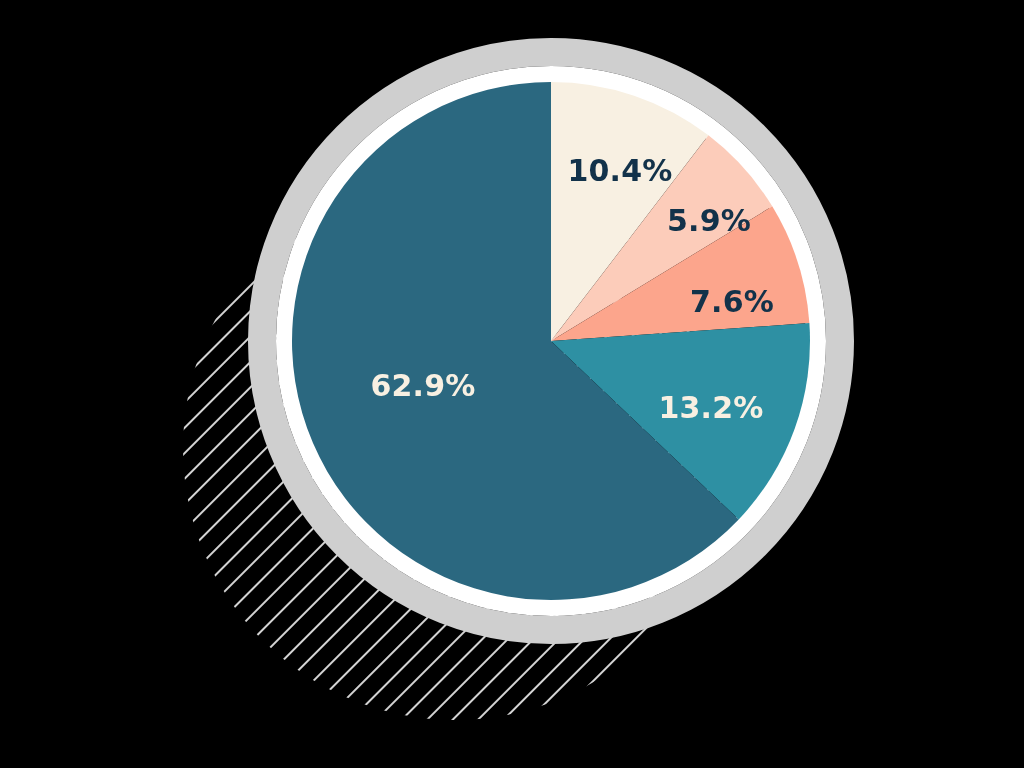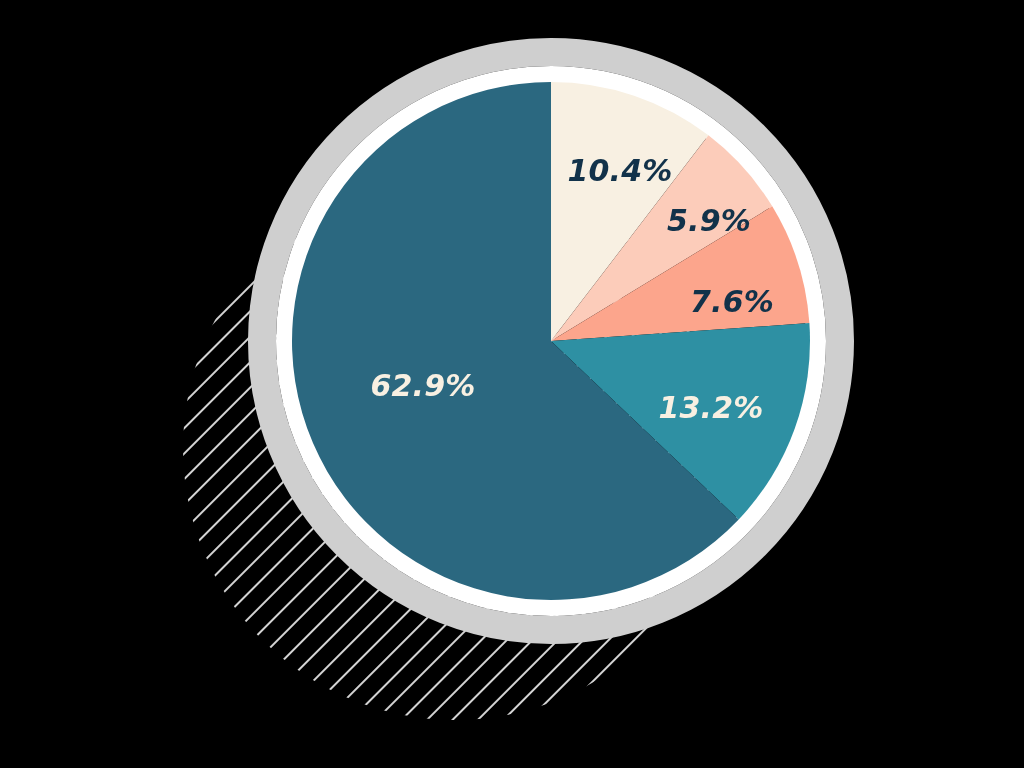--- a/index.html
+++ b/index.html
@@ -30,21 +30,21 @@
   .slice-label {
     font-family: "DejaVu Sans", sans-serif;
     font-weight: bold;
     font-size: 30px;
     letter-spacing: 0.2px;
   }
 </style>
 </head>
 <body>
 
-<div id="chart-stage" style="background: rgb(0, 0, 0); font-style: italic;">
+<div id="chart-stage" style="background: rgb(0, 0, 0);">
 
   <svg id="pie-svg" viewBox="0 0 1024 768" xmlns="http://www.w3.org/2000/svg">
 
     <defs>
       <pattern id="hatch-pattern" patternUnits="userSpaceOnUse" width="18" height="18" patternTransform="rotate(45)">
         <line id="hatch-line" x1="0" y1="0" x2="0" y2="18" stroke="#D4D4D4" stroke-width="4"></line>
       </pattern>
       <clipPath id="hatch-clip">
         <circle id="hatch-clip-circle" cx="455" cy="448" r="272"></circle>
       </clipPath>

